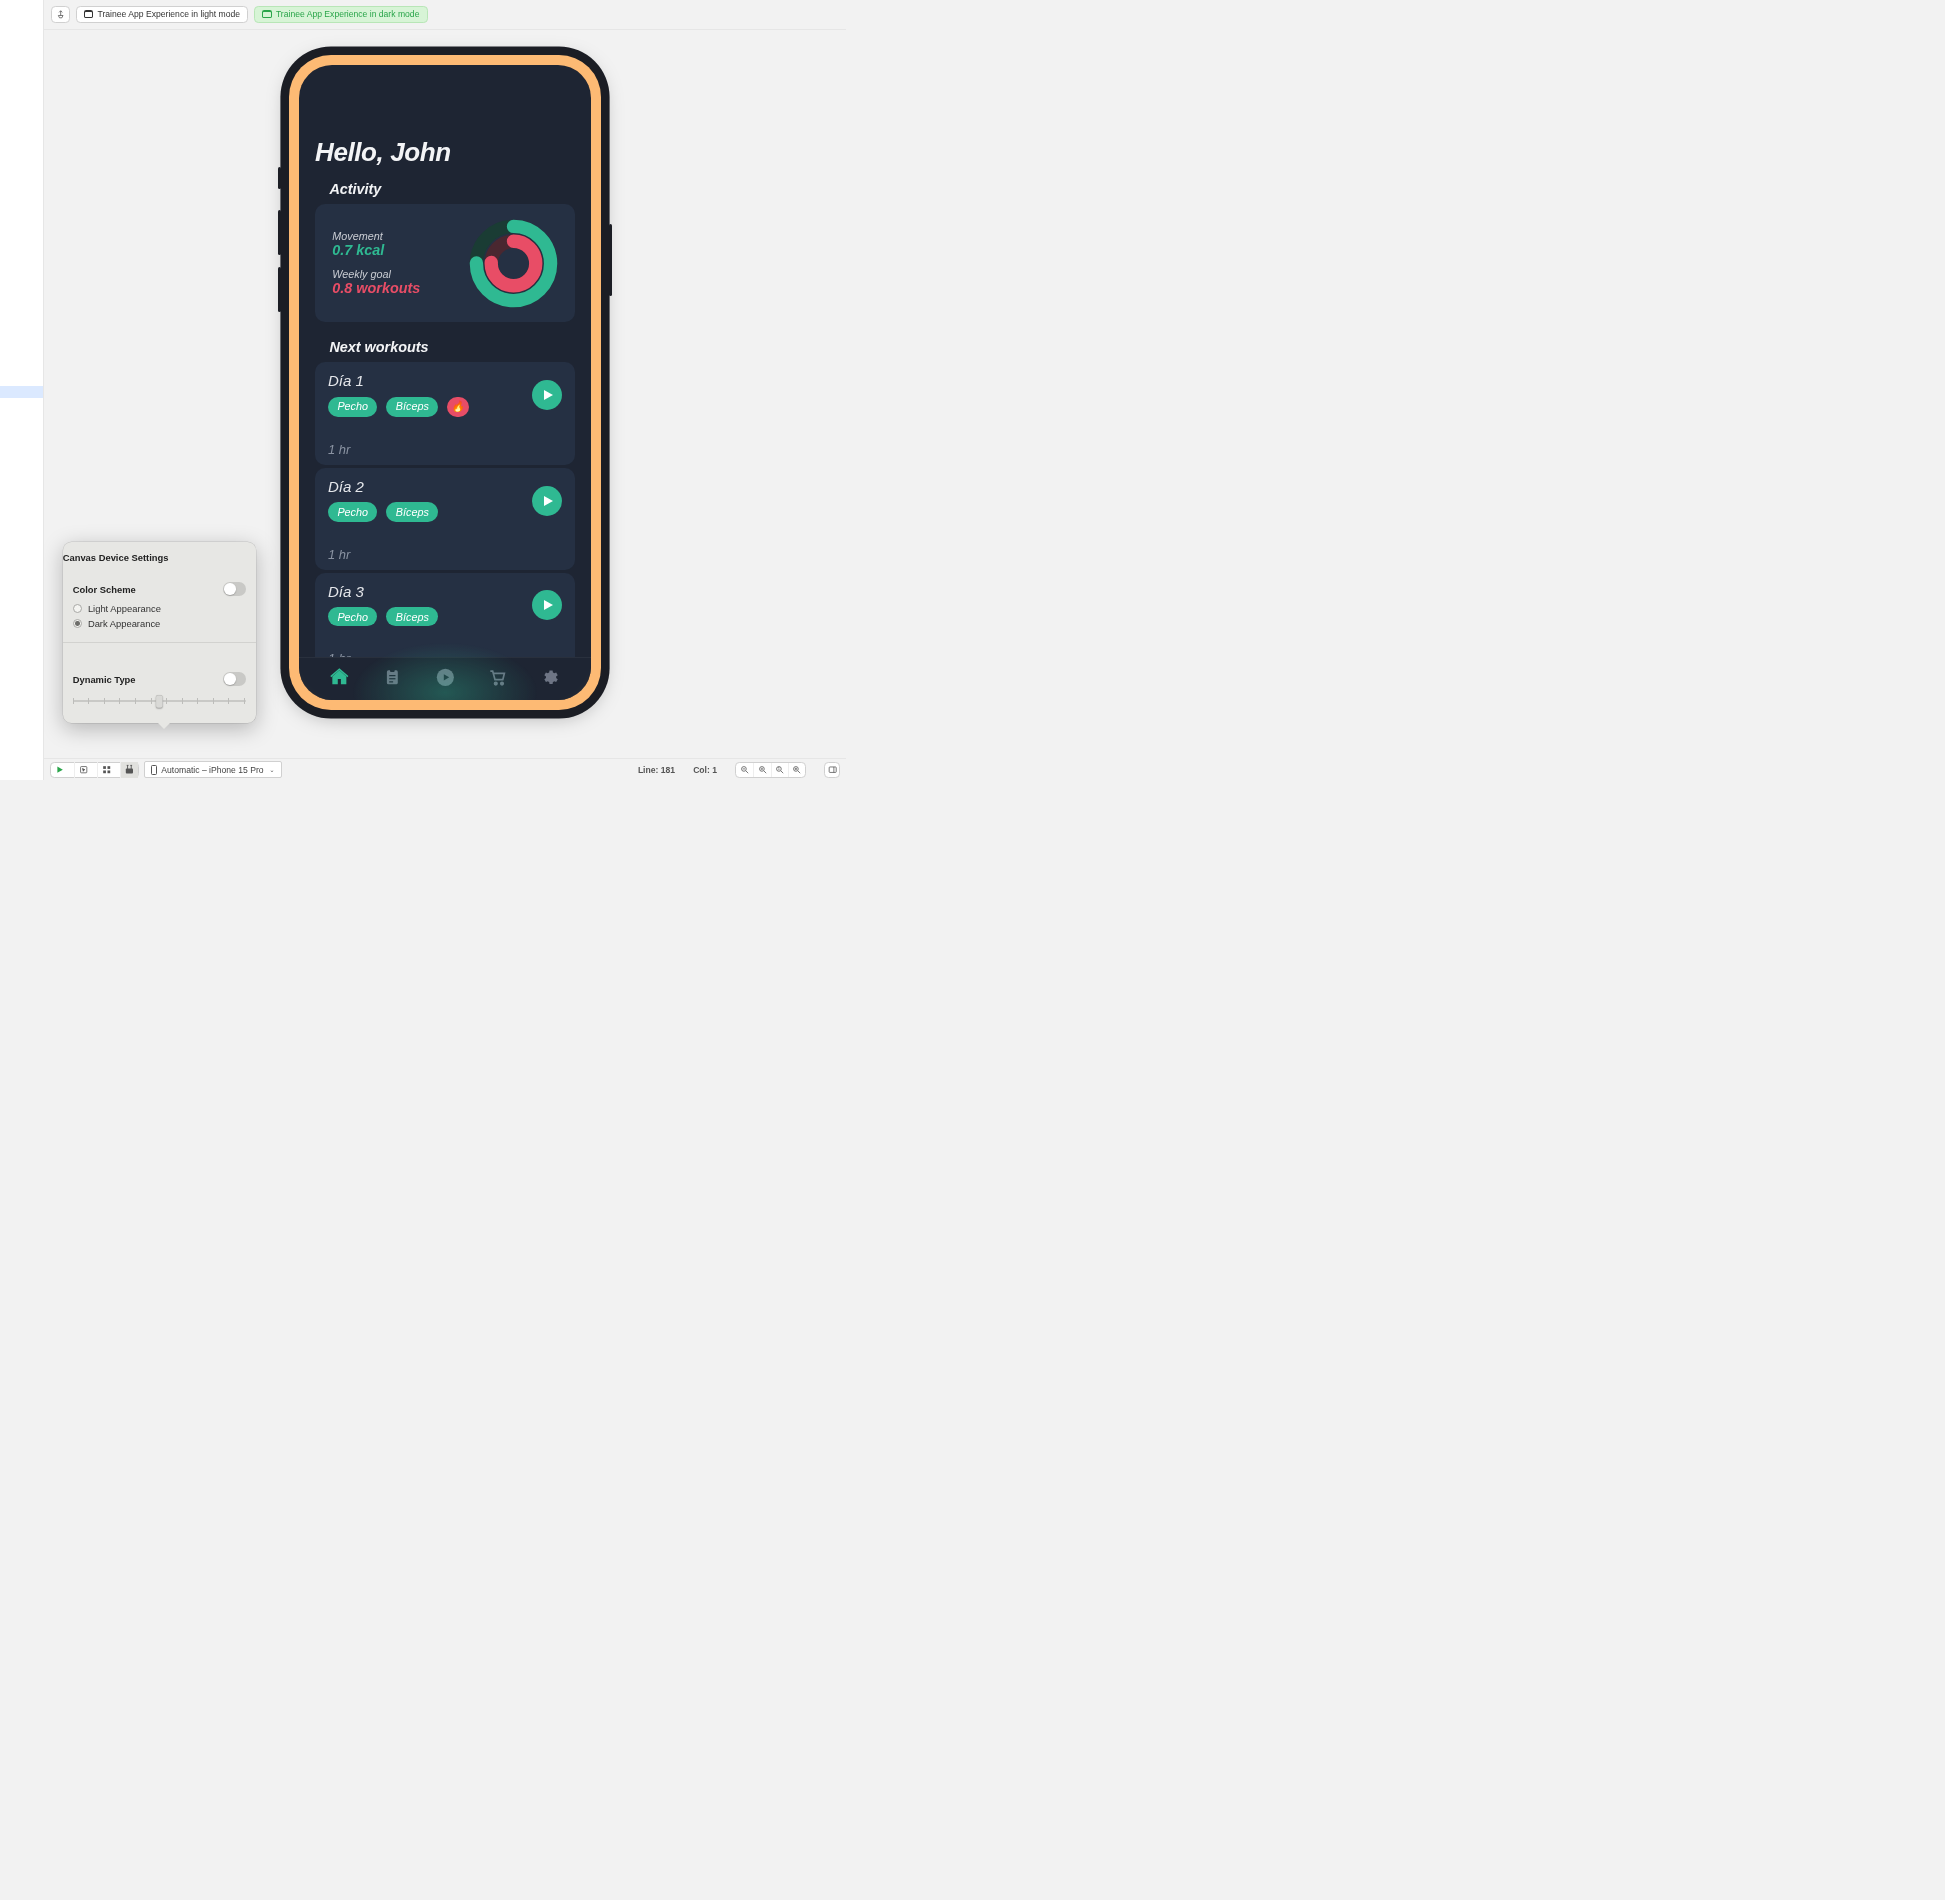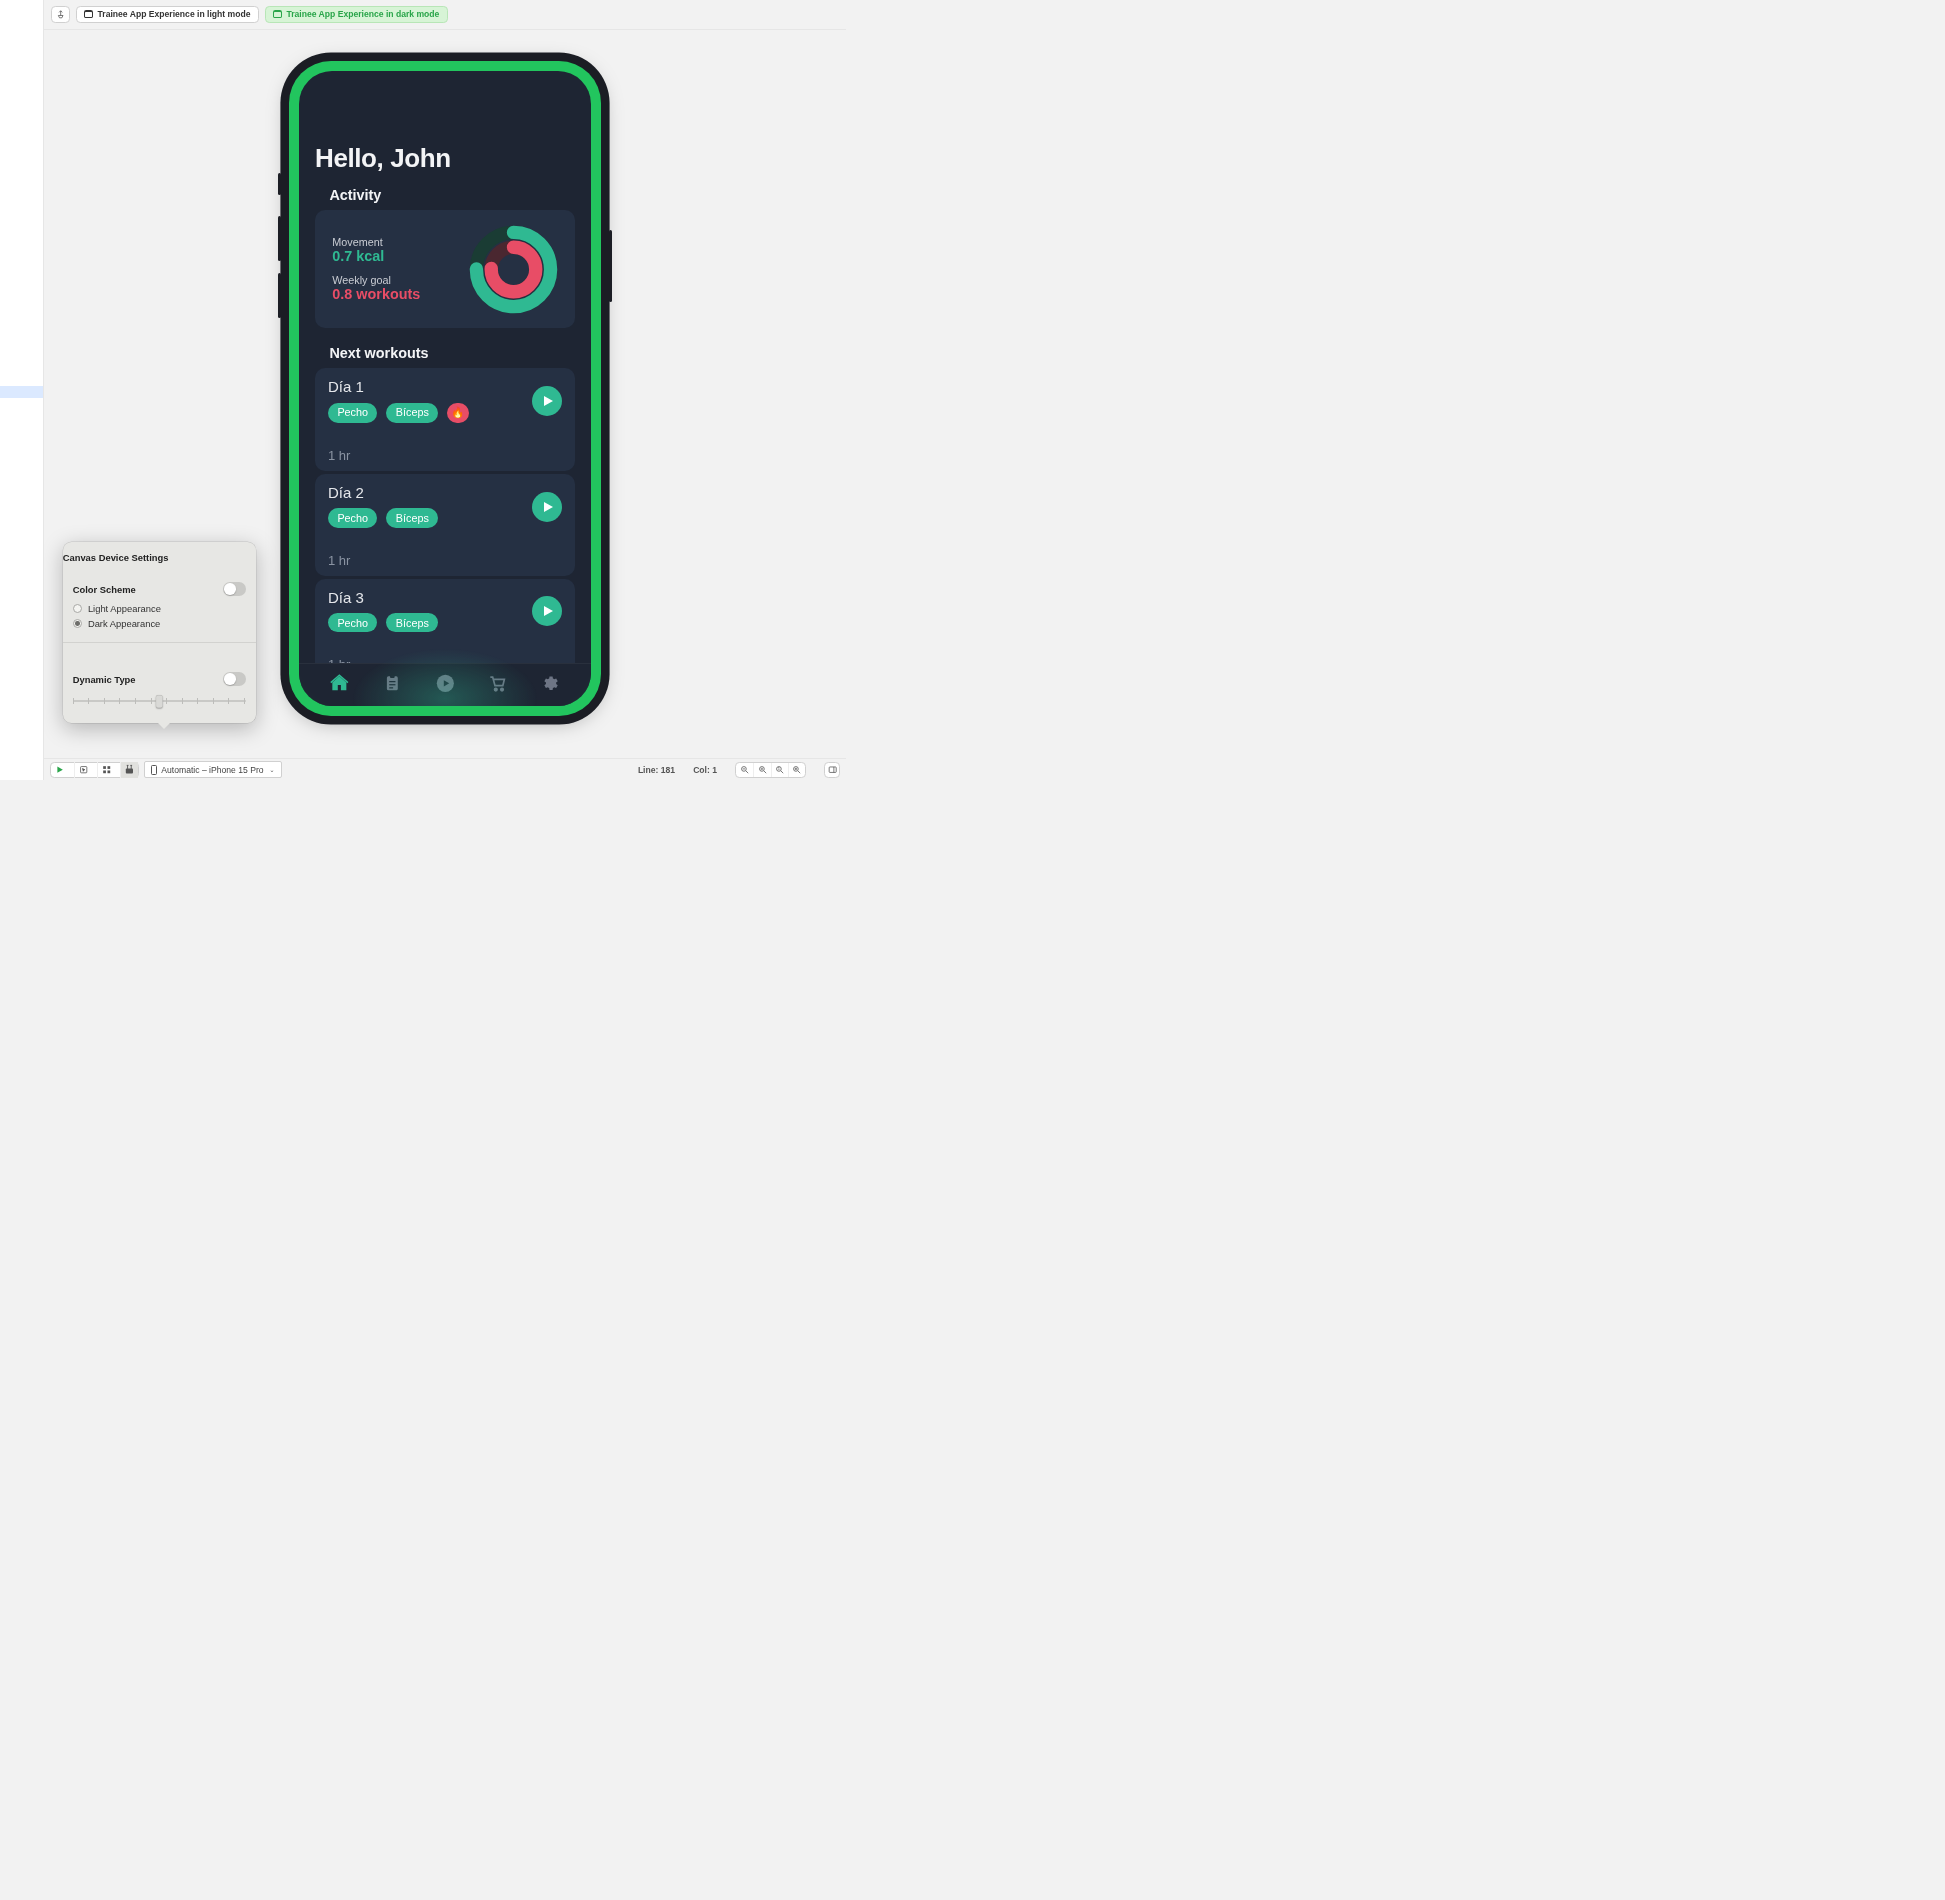--- a/index.html
+++ b/index.html
@@ -31,21 +31,20 @@
   .top-bar {
     position: absolute;
     left: 44px; top: 0; right: 0;
     height: 30px;
     background: #f2f2f2;
     border-bottom: 0.7px solid #e6e6e6;
     display: flex;
     align-items: center;
     padding: 0 7.2px;
     gap: 5.8px;
-    font-weight: bold;
   }
   .pin-btn {
     width: 18.7px; height: 17.3px;
     border: 0.7px solid #d0d0d0;
     background: #fff;
     border-radius: 4.3px;
     display: flex;
     align-items: center; justify-content: center;
     font-size: 9.4px;
     color: #555;
@@ -80,26 +79,27 @@
   .canvas {
     position: absolute;
     left: 44px; top: 30px; right: 0; bottom: 21.6px;
     background: #f2f2f2;
     overflow: hidden;
   }
 
   
   .phone {
     position: absolute;
-    left: 50%; top: 31px;
+    left: 50%; top: 25px;
     transform: translateX(-50%);
     width: 312px; height: 655px;
-    background: #22c55e;
+    background: #fdba74;
     border-radius: 42px;
     box-shadow: 0 0 0 8.6px #1b1d24, 0 4.3px 21.6px rgba(0,0,0,0.35);
+    font-style: italic;
   }
   .notch {
     position: absolute;
     top: 14.4px; left: 50%;
     transform: translateX(-50%);
     width: 92px; height: 26px;
     background: #000;
     border-radius: 14.4px;
   }
   .side-btn {

